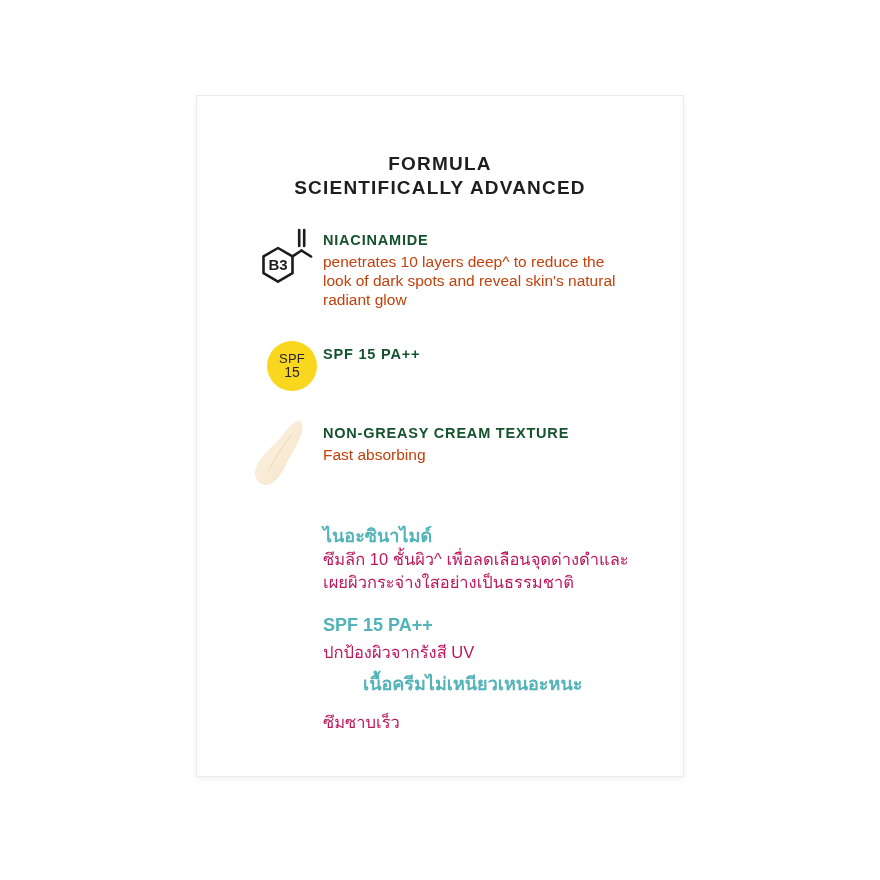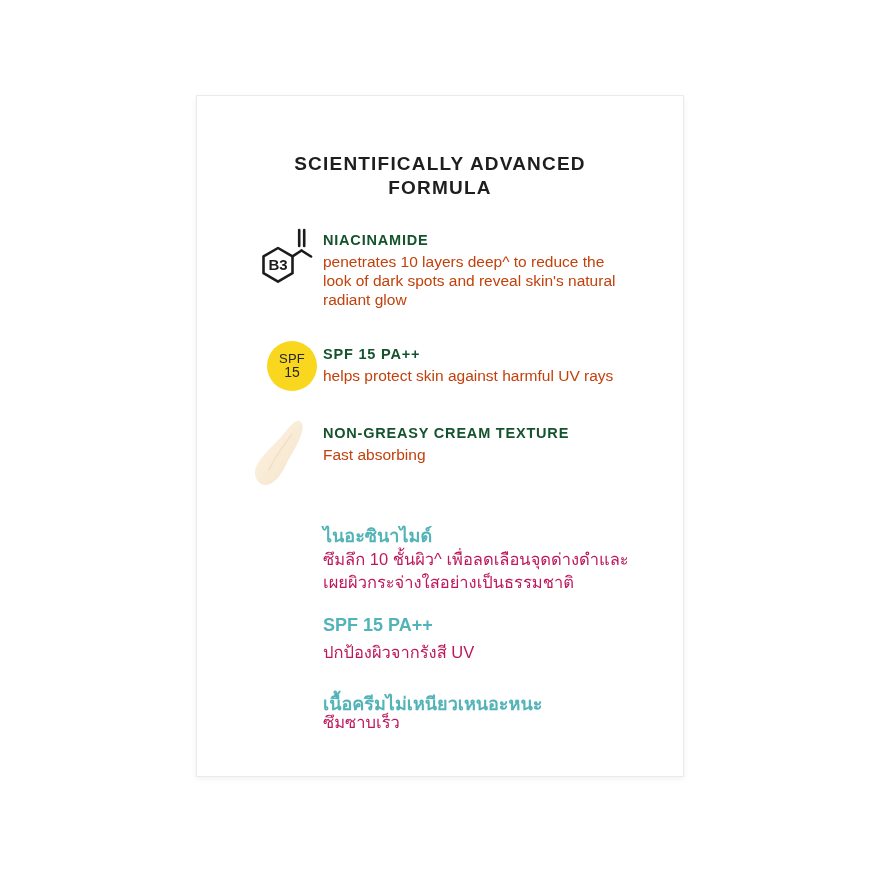--- a/index.html
+++ b/index.html
@@ -34,32 +34,32 @@
 
   .cream { position:absolute; left:54px; top:320px; width:60px; height:78px; }
 
   .pos-f1 { top:134px; }
   .pos-f2 { top:248px; }
   .pos-f3 { top:327px; }
   .pos-t1-h { top:426px;text-align:right; }
   .pos-t1-b { top:452px; }
   .pos-t2-h { top:515px; }
   .pos-t2-b { top:545px; }
-  .pos-t3-h { top:594px; }
+  .pos-t3-h { top:574px;margin-left:40px; }
   .pos-t3-b { top:615px; }
 </style>
 </head>
 <body>
 
 <div class="stage">
   <div class="card">
 
     <div class="title">
+      <div>FORMULA</div>
       <div>SCIENTIFICALLY ADVANCED</div>
-      <div>FORMULA</div>
     </div>
 
     <div class="icon-b3">
       <svg width="62" height="68" viewBox="0 0 62 68">
         <g fill="none" stroke="#1c1c1e" stroke-width="2.6" stroke-linecap="round" stroke-linejoin="round">
           <polygon points="25,24 39.5,32.4 39.5,49.2 25,57.6 10.5,49.2 10.5,32.4"></polygon>
           <line x1="39.5" y1="32.4" x2="48.5" y2="26.5"></line>
           <line x1="48.5" y1="26.5" x2="58" y2="32.5"></line>
           <line x1="46.2" y1="22" x2="46.2" y2="6"></line>
           <line x1="51.2" y1="22" x2="51.2" y2="6"></line>
@@ -77,23 +77,20 @@
       </div>
     </div>
 
     <div class="spf-badge">
       <div class="l1">SPF</div>
       <div class="l2">15</div>
     </div>
 
     <div class="row pos-f2">
       <div class="h-en">SPF 15 PA++</div>
-      <div class="b-en">
-        <div>helps protect skin against harmful UV rays</div>
-      </div>
     </div>
 
     <div class="cream">
       <svg width="60" height="78" viewBox="0 0 60 78">
         <defs>
           <linearGradient id="cg" x1="0" y1="0" x2="1" y2="1">
             <stop offset="0" stop-color="#fdf5e8"></stop>
             <stop offset="0.6" stop-color="#f8ead4"></stop>
             <stop offset="1" stop-color="#f3e0c2"></stop>
           </linearGradient>

